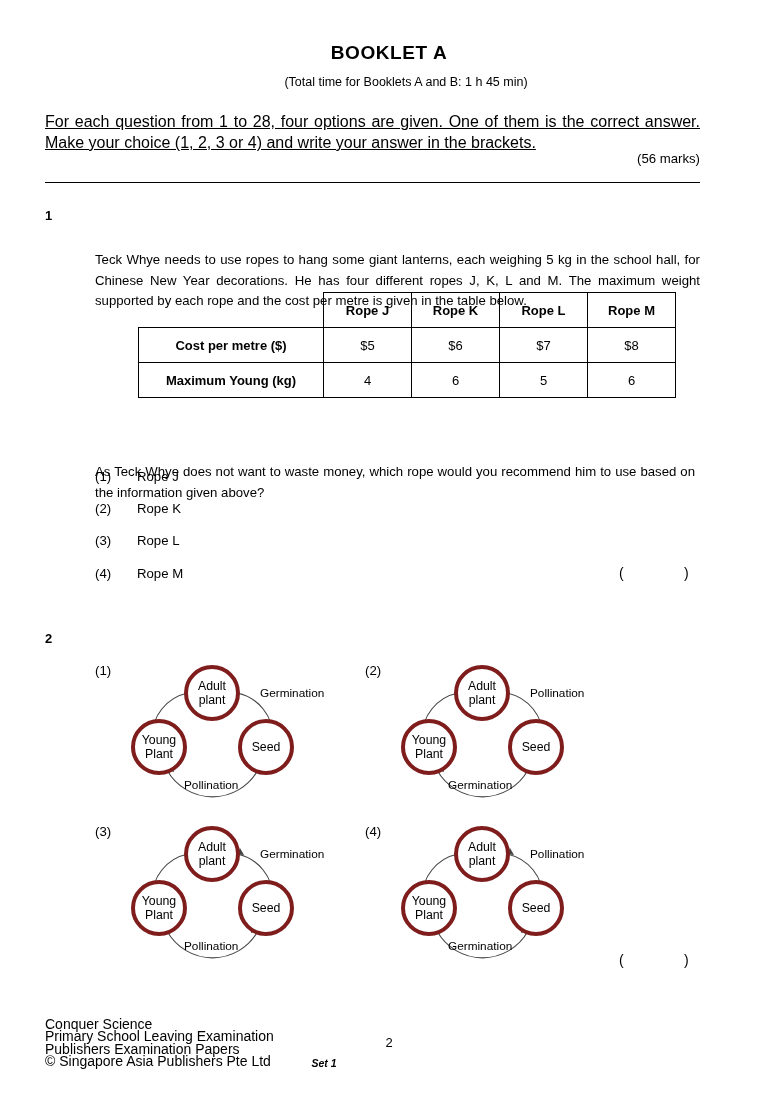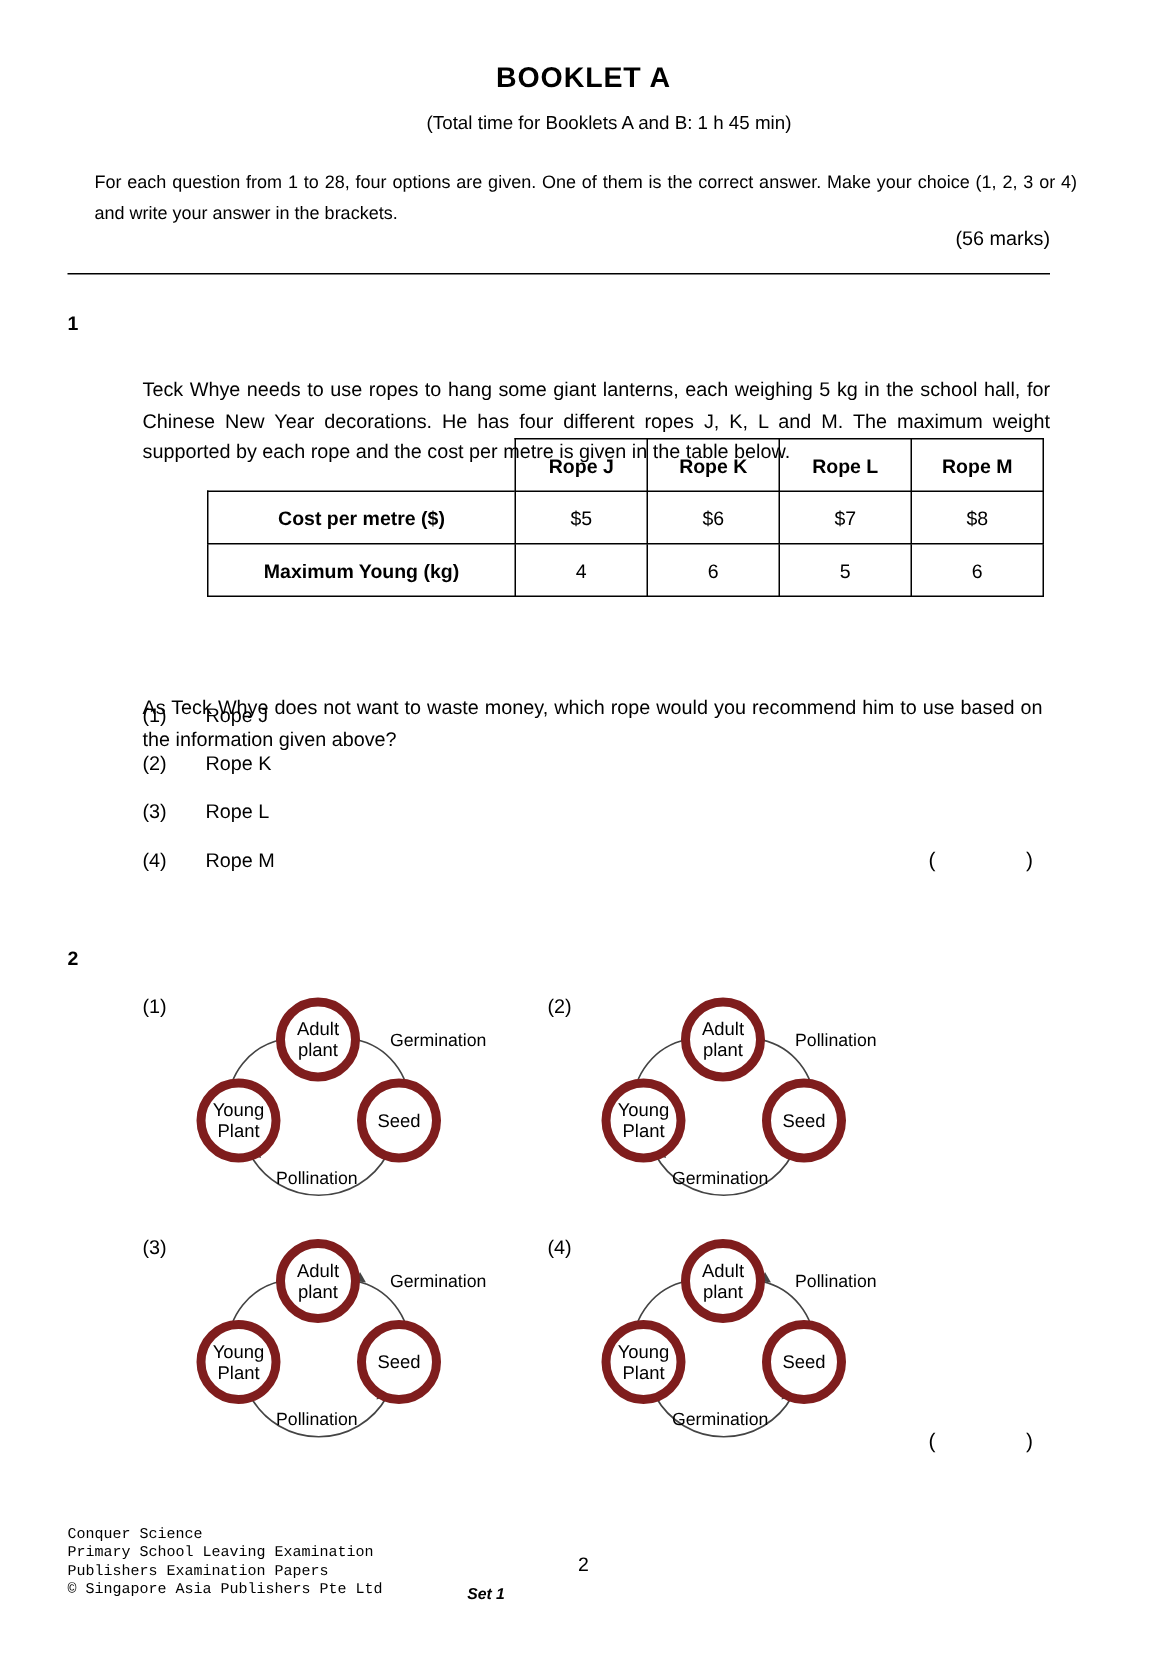--- a/index.html
+++ b/index.html
@@ -32,25 +32,26 @@
   }
   .subtitle {
     position: absolute;
     left: 17px; top: 75px;
     width: 778px;
     text-align: center;
     font-size: 12.5px;
   }
   .instructions {
     position: absolute;
-    left: 63px; top: 111px;
+    left: 45px; top: 111px;
     width: 655px;
-    font-size: 12px;
+    font-size: 16px;
     line-height: 21px;
     text-align: justify;
+    text-decoration: underline;
   }
   .marks {
     position: absolute;
     right: 78px; top: 151px;
     font-size: 13.2px;
   }
   .rule {
     position: absolute;
     left: 45px; top: 182px;
     width: 655px;
@@ -87,21 +88,21 @@
     font-weight: normal;
   }
   table.rope th.hdr {
     width: 85px;
     font-weight: bold;
   }
   table.rope td.rowlabel {
     width: 172px;
     font-weight: bold;
     text-align: center;
-    padding: 0 16px;
+    padding: 0 6px;
   }
   table.rope td.blank {
     border: none;
   }
   table.rope td.val {
     width: 85px;
   }
 
   .opt {
     position: absolute;
@@ -122,21 +123,21 @@
     position: absolute;
     width: 250px;
     height: 140px;
   }
   .cyc-label {
     position: absolute;
     font-size: 13.2px;
   }
   .circ {
     position: absolute;
-    border: 6px solid #7f1d1d;
+    border: 4px solid #7f1d1d;
     border-radius: 50%;
     width: 56px;
     height: 56px;
     background: #fff;
     display: flex;
     align-items: center;
     justify-content: center;
     text-align: center;
     font-size: 12.3px;
     line-height: 14px;
@@ -145,24 +146,23 @@
   .arclabel {
     position: absolute;
     font-size: 11.8px;
     white-space: nowrap;
   }
 
   .footer-left {
     position: absolute;
     left: 45px;
     top: 1018px;
-    font-size: 10px;
+    font-size: 14px;
     line-height: 12.4px;
     color: #000;
-    font-family: Liberation Mono, monospace;
   }
   .footer-page {
     position: absolute;
     left: 0; top: 1035px;
     width: 778px;
     text-align: center;
     font-size: 13px;
   }
   .footer-set {
     position: absolute;

